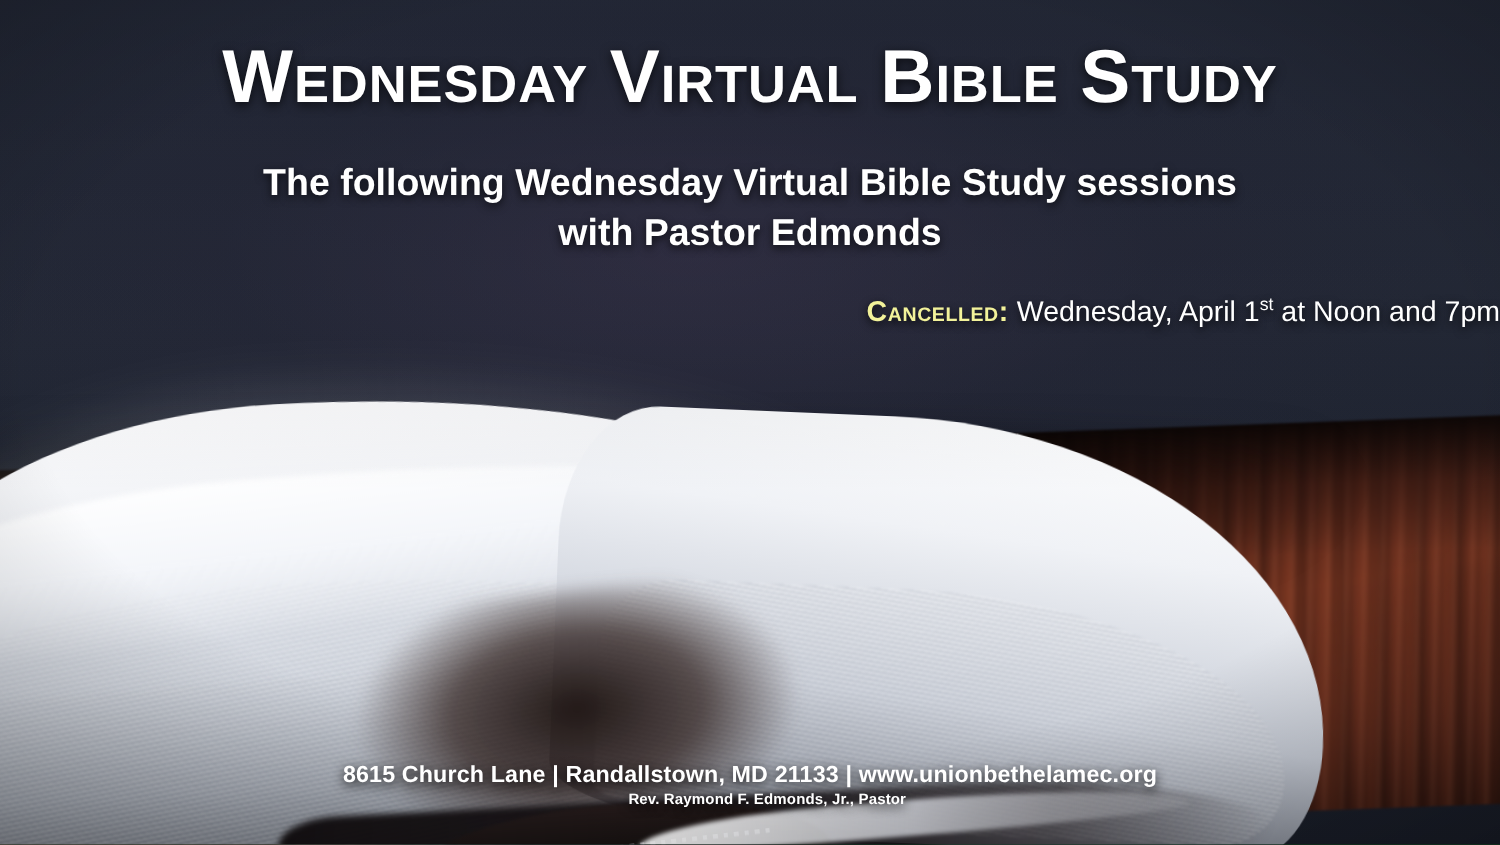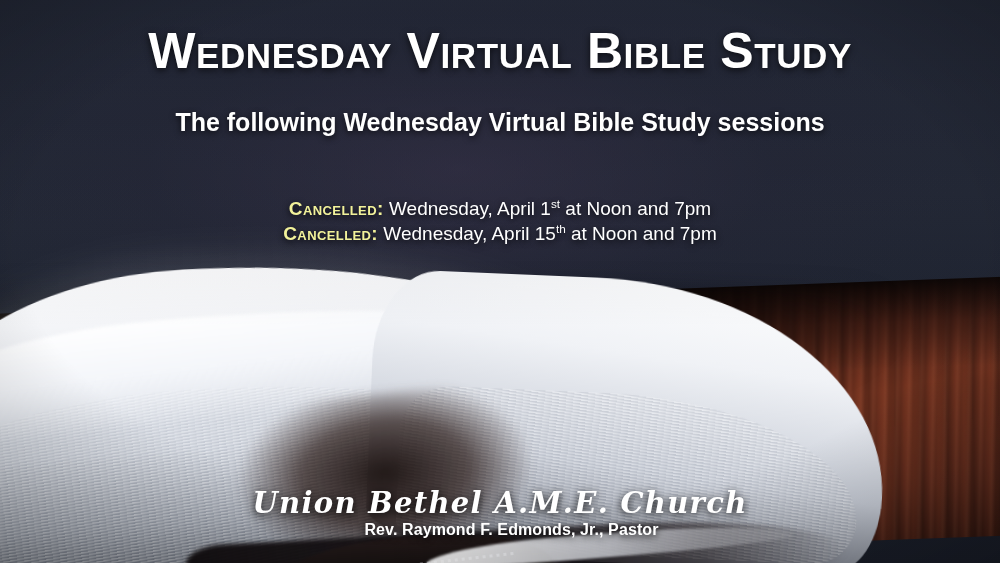--- a/index.html
+++ b/index.html
@@ -195,20 +195,21 @@
   .schedule {
     position: absolute; top: 197px; left: 0; width: 100%;
     text-align: center;
     line-height: 1.30;
   }
   .sched-row {
     white-space: nowrap;
     font-size: 19px;
     color: #ffffff;
     text-shadow: 0 2px 6px rgba(0,0,0,0.80);
+    text-align: right;
   }
   .lbl {
     font-variant: small-caps;
     font-weight: bold;
     letter-spacing: 0.4px;
     text-shadow: 0 2px 6px rgba(0,0,0,0.85);
   }
   .lbl-cancelled { color: #f2f29a; }
   .lbl-resched   { color: #e87ac8; letter-spacing: 1.1px; }
   .val { font-weight: normal; }
@@ -229,21 +230,21 @@
   }
   .address, .pastor {
     color: #ffffff;
     font-size: 15.5px;
     font-weight: bold;
     line-height: 1.38;
     letter-spacing: 0.1px;
     text-shadow: 0 2px 7px rgba(0,0,0,0.95);
     white-space: nowrap;
   }
-  .pastor { font-size: 16px; padding-left: 23px; }
+  .pastor { font-size: 10px; padding-left: 23px; }
 </style>
 </head>
 <body>
 
 <div class="flyer">
 
   <div class="photo">
     <div class="bg-wall"></div>
     <div class="wood"></div>
     <div class="wood-shadow"></div>
@@ -264,37 +265,34 @@
     <div class="scrim"></div>
     <div class="vignette"></div>
   </div>
 
   <div class="content">
 
     <div class="title">Wednesday Virtual Bible Study</div>
 
     <div class="intro">
       <div>The following Wednesday Virtual Bible Study sessions</div>
+      <div>with Pastor Edmonds</div>
     </div>
 
     <div class="schedule">
 
       <div class="sched-row">
         <span class="lbl lbl-cancelled">Cancelled:</span>
         <span class="val"><span>Wednesday, April 1</span><sup>st</sup><span> at Noon and 7pm</span></span>
       </div>
 
 
-      <div class="sched-row">
-        <span class="lbl lbl-cancelled">Cancelled:</span>
-        <span class="val"><span>Wednesday, April 15</span><sup>th</sup><span> at Noon and 7pm</span></span>
-      </div>
 
 
     </div>
 
     <div class="footer">
-      <div class="church-name">Union Bethel A.M.E. Church</div>
+      <div class="address">8615 Church Lane | Randallstown, MD 21133 | www.unionbethelamec.org</div>
       <div class="pastor">Rev. Raymond F. Edmonds, Jr., Pastor</div>
     </div>
 
   </div>
 </div>
 
 </body></html>

